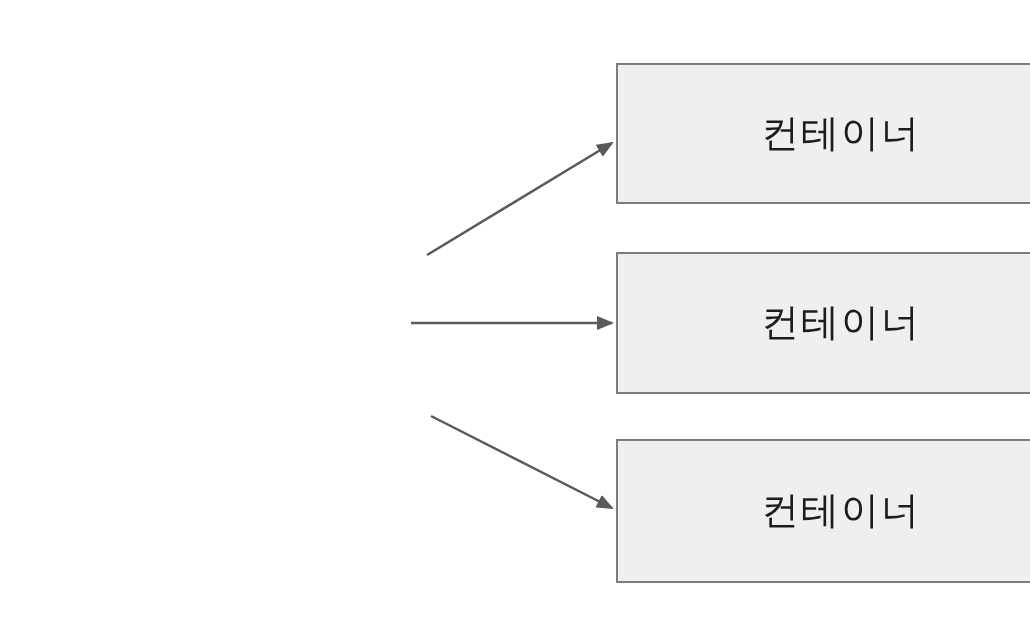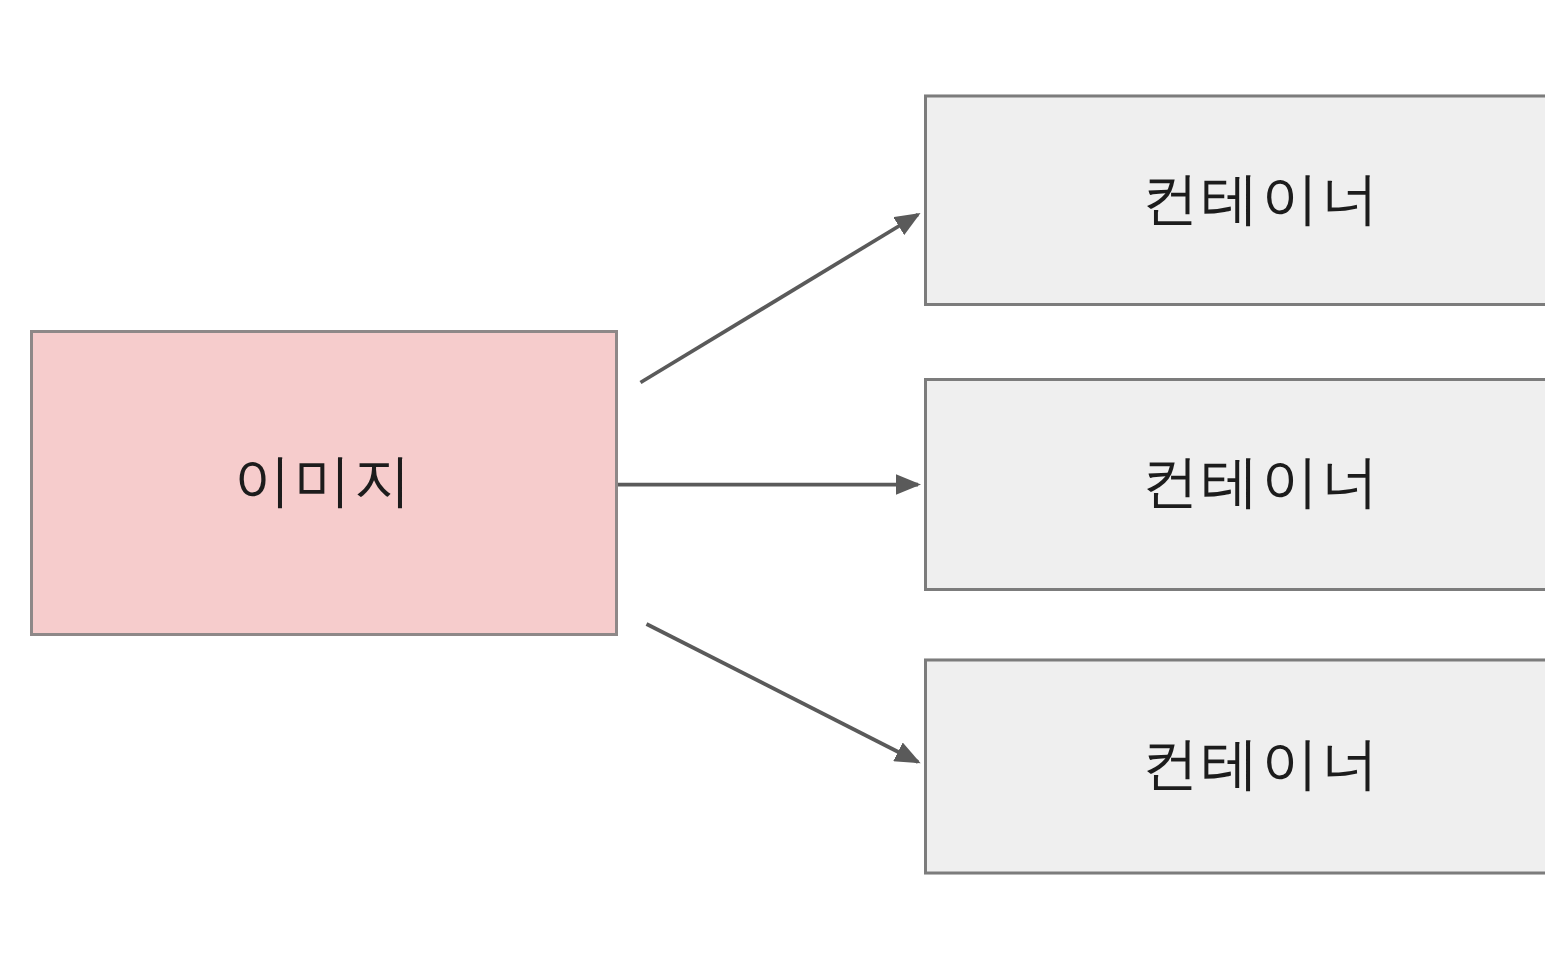--- a/index.html
+++ b/index.html
@@ -64,23 +64,20 @@
     <defs>
       <marker id="arrowhead" markerUnits="userSpaceOnUse" markerWidth="18" markerHeight="14" refX="15" refY="7" orient="auto">
         <path d="M0,0 L17,7 L0,14 z" class="arrowhead-shape" fill="#5a5a5a"></path>
       </marker>
     </defs>
     <line x1="427" y1="255" x2="612" y2="143" marker-end="url(#arrowhead)" stroke="#5a5a5a" stroke-width="2.5"></line>
     <line x1="411" y1="323" x2="612" y2="323" marker-end="url(#arrowhead)" stroke="#5a5a5a" stroke-width="2.5"></line>
     <line x1="431" y1="416" x2="612" y2="508" marker-end="url(#arrowhead)" stroke="#5a5a5a" stroke-width="2.5"></line>
   </svg>
 
-  <div class="node source">
-    <span class="label">이미지</span>
-  </div>
 
   <div class="node target t1">
     <span class="label">컨테이너</span>
   </div>
 
   <div class="node target t2">
     <span class="label">컨테이너</span>
   </div>
 
   <div class="node target t3">

